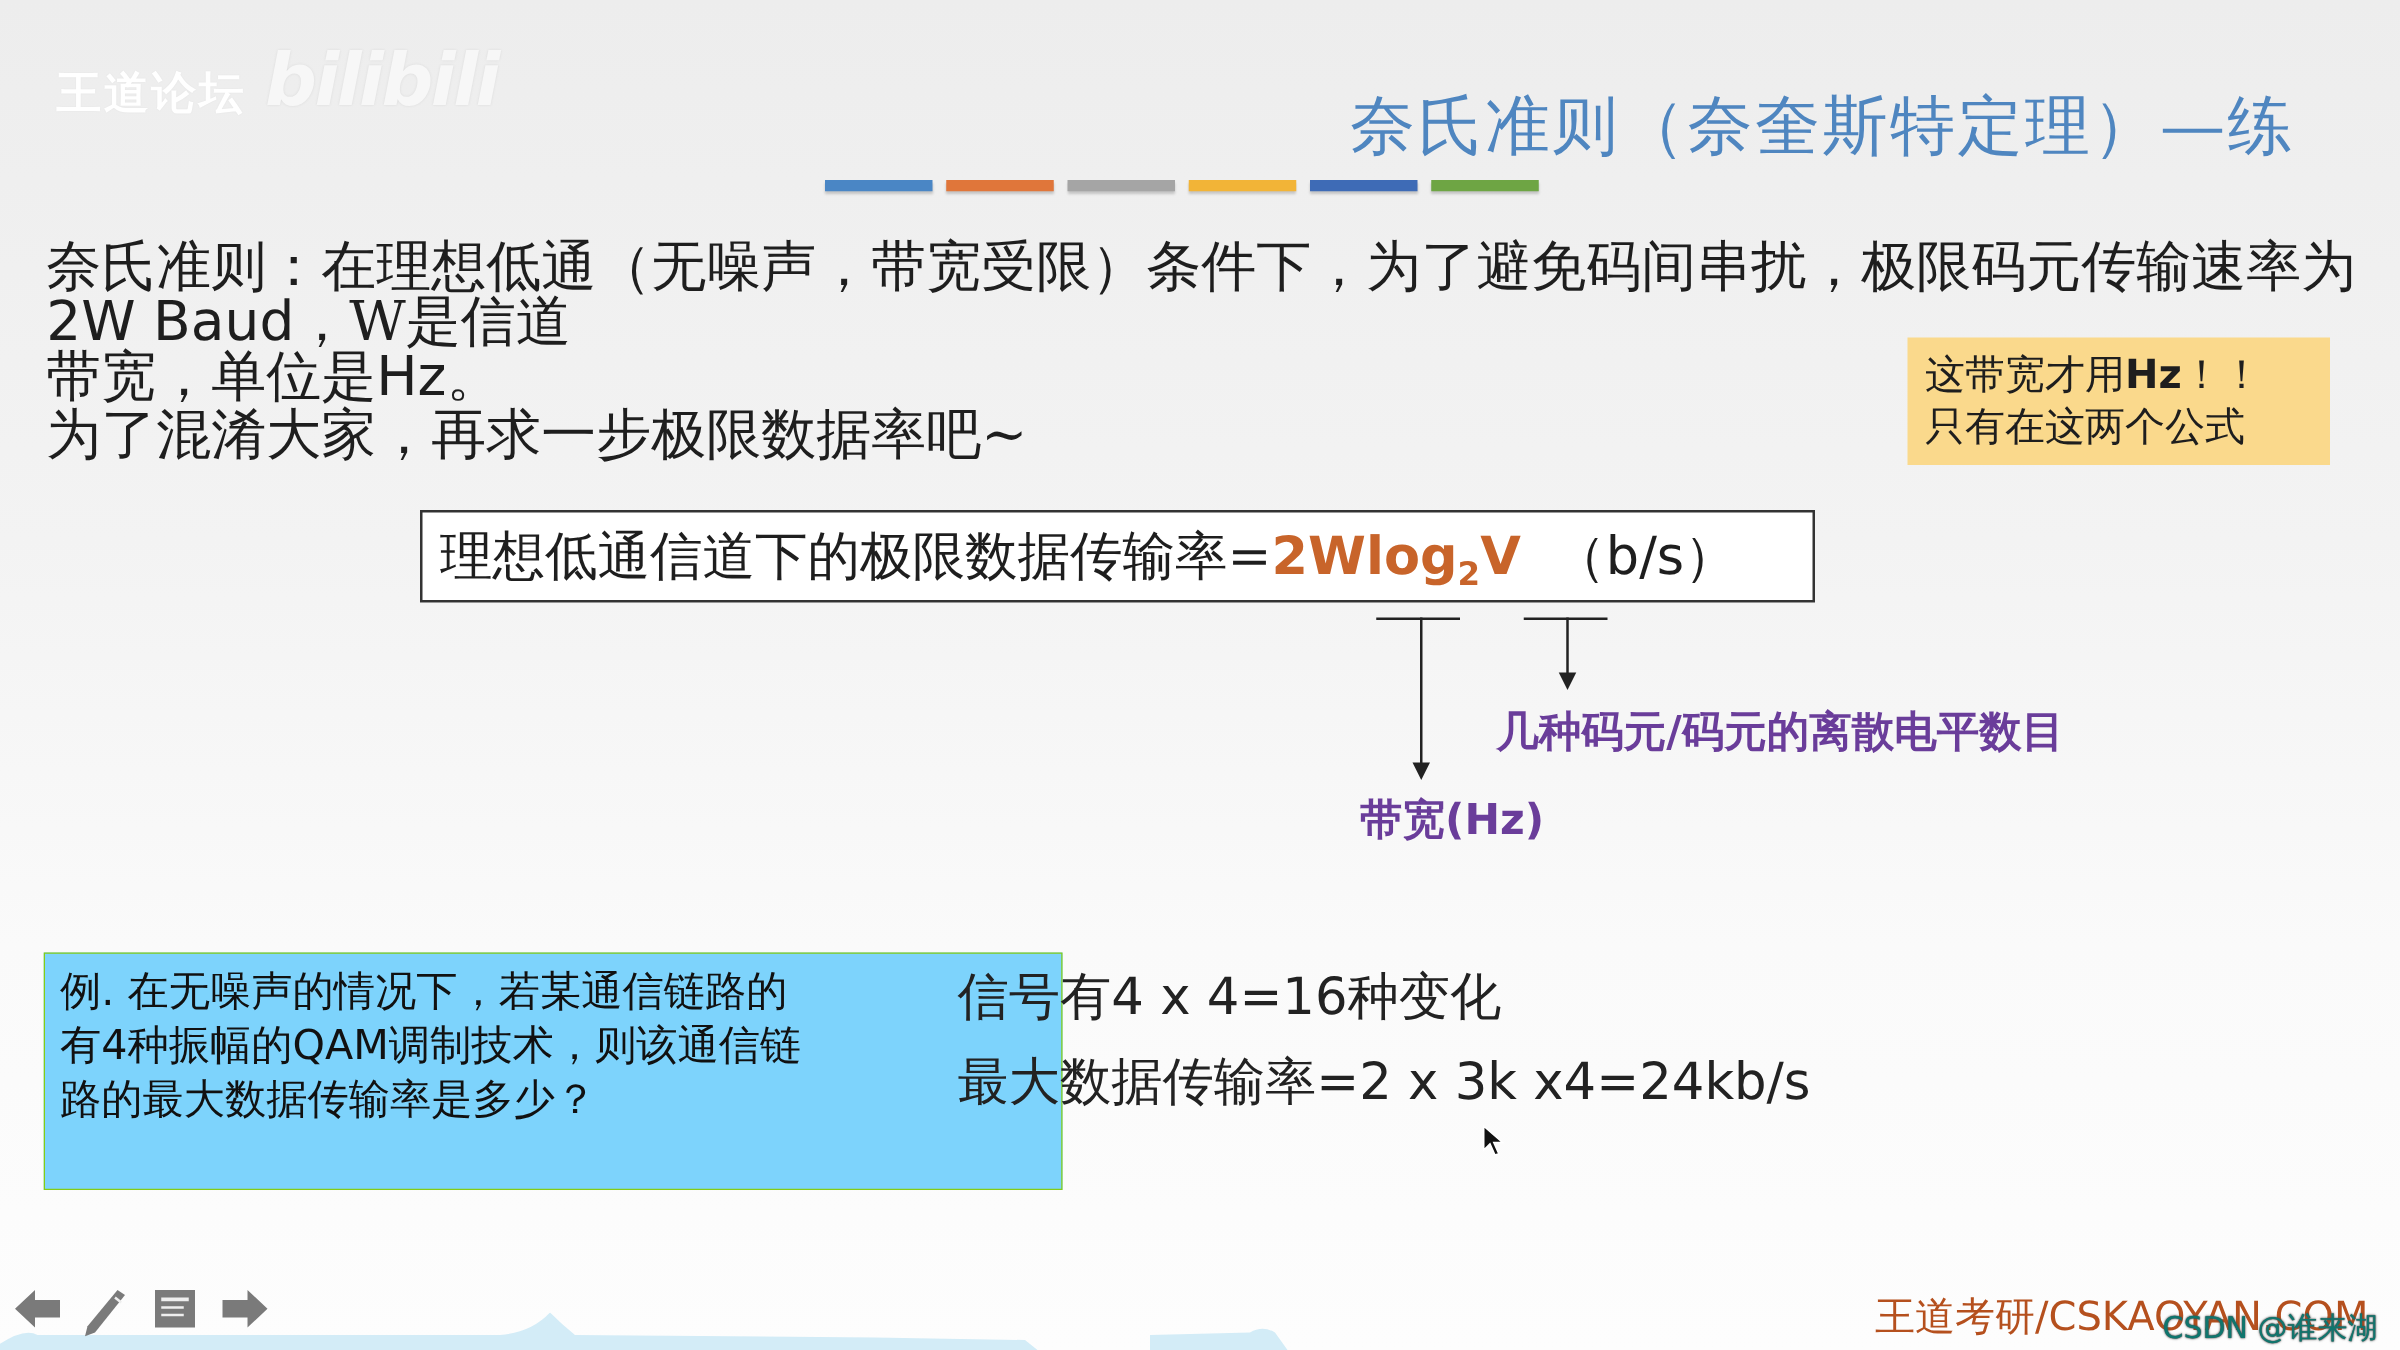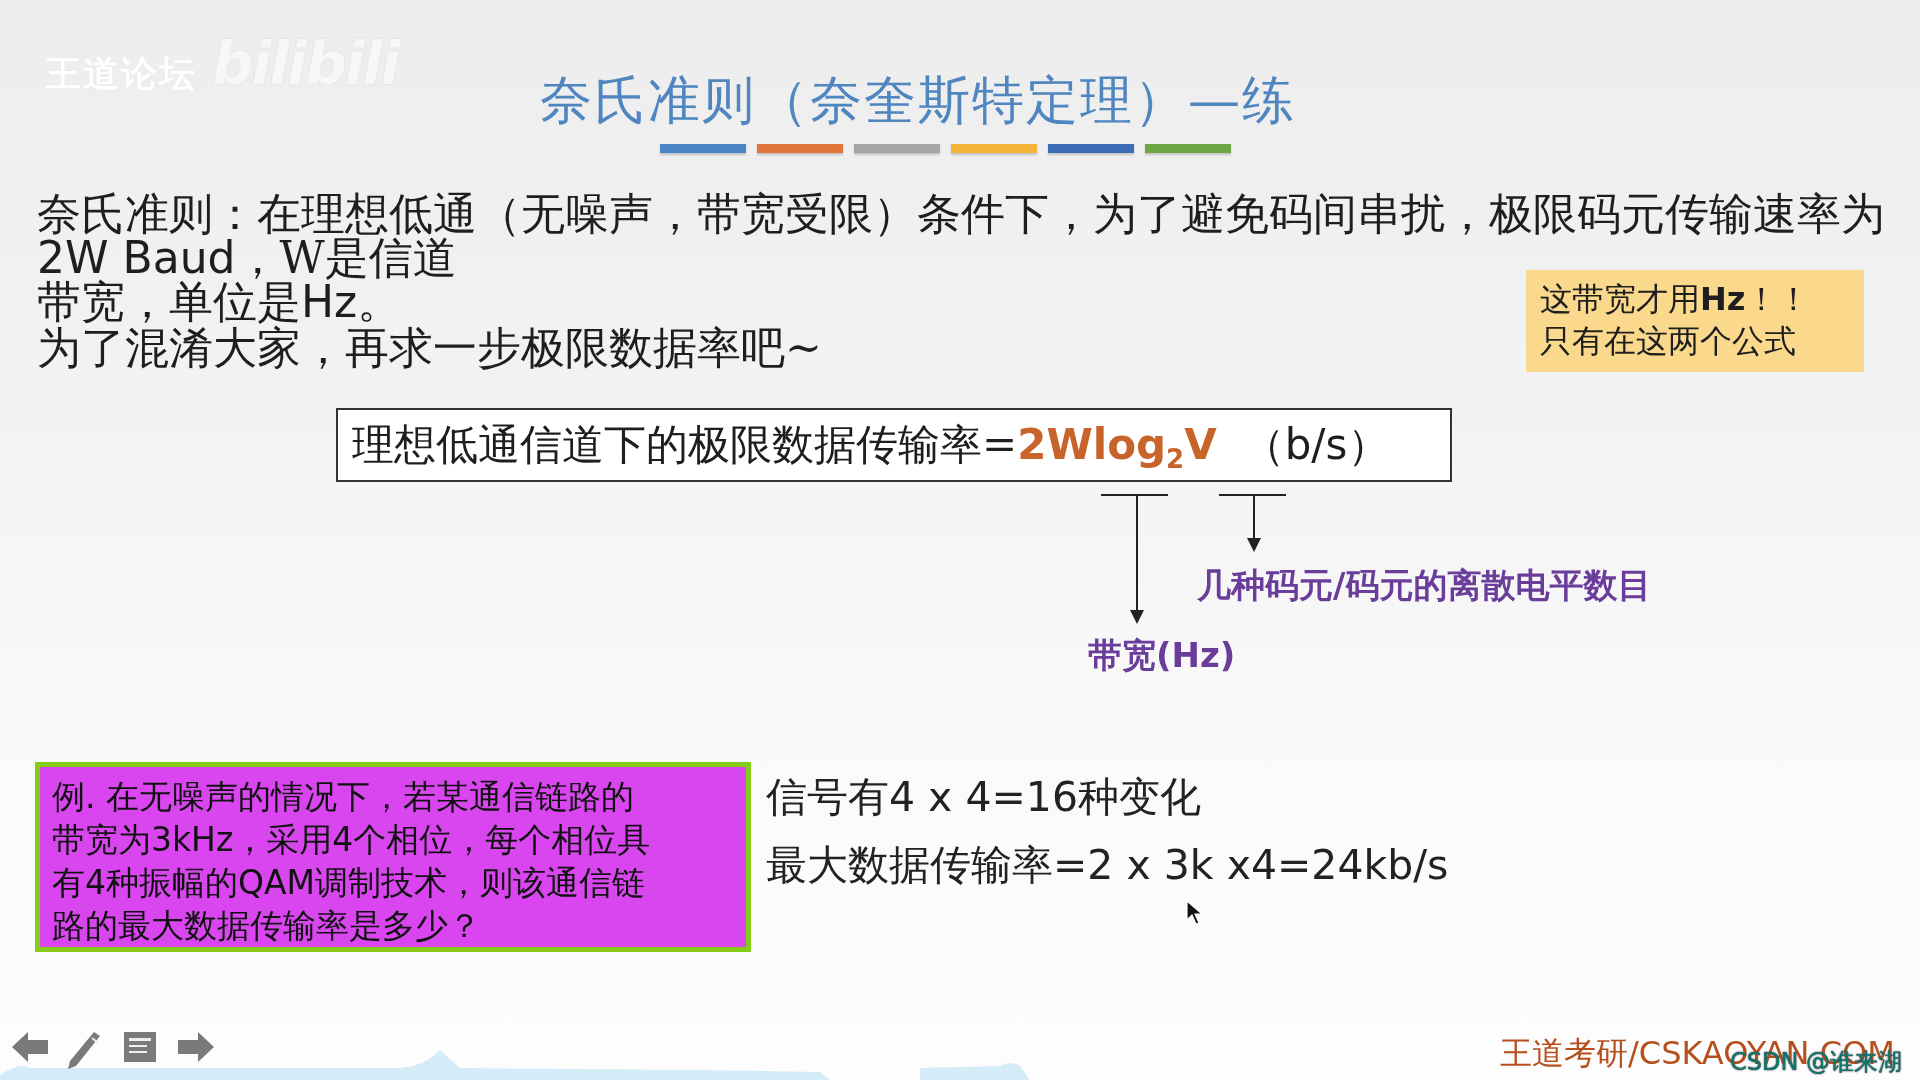--- a/index.html
+++ b/index.html
@@ -12,21 +12,21 @@
   .abs { position: absolute; }
   .watermark-top {
     left: 45px; top: 50px; font-size: 36px; font-weight: bold; color: #ffffff;
     letter-spacing: 2px; text-shadow: 0 0 1px #ddd;
   }
   .watermark-bili {
     left: 212px; top: 30px; font-size: 58px; font-weight: bold; color: #f7f7f7;
     font-style: italic; letter-spacing: -2px; text-shadow: 0 0 2px #d8d8d8;
   }
   .title {
-    left: 0; width: 1836px; top: 66px; text-align: center;
+    left: 0; width: 1836px; top: 66px; text-align: right;
     font-size: 52px; color: #4f86c0; letter-spacing: 2px;
     font-family: "DejaVu Serif", "Liberation Serif", serif;
   }
   .color-bar { top: 144px; height: 9px; width: 86px; box-shadow: 0 2px 2px rgba(0,0,0,0.18); }
   .para {
     left: 37px; font-size: 44px; line-height: 44px; color: #1e1e1e;
     font-family: "DejaVu Serif", "Liberation Serif", serif;
   }
   .latin { font-family: "DejaVu Sans", "Liberation Sans", sans-serif; }
   .note-box {
@@ -49,22 +49,22 @@
   .vline { width: 2px; background: #222; }
   .arrow-head {
     width: 0; height: 0; border-left: 7px solid transparent; border-right: 7px solid transparent;
     border-top: 14px solid #222;
   }
   .label-purple {
     color: #6a3d9a; font-size: 34px; font-weight: bold;
     font-family: "DejaVu Sans", "Liberation Sans", sans-serif;
   }
   .example-box {
-    left: 35px; top: 762px; width: 716px; height: 190px;
-    border: 5px solid #84cc16; background: #d946ef; box-sizing: border-box;
+    left: 35px; top: 762px; width: 815px; height: 190px;
+    border: 1px solid #84cc16; background: #7dd3fc; box-sizing: border-box;
     padding: 8px 12px; font-size: 33px; line-height: 43px; color: #111;
     font-family: "DejaVu Sans", "Liberation Sans", sans-serif;
   }
   .answer { left: 766px; font-size: 41px; color: #222; font-family: "DejaVu Sans", "Liberation Sans", sans-serif; }
   .cursor { left: 1186px; top: 900px; }
   .bottom-wave {
     left: 0; top: 1050px; width: 1920px; height: 30px;
   }
   .nav-icon { top: 1030px; cursor: pointer; }
   .footer-brand {
@@ -123,21 +123,20 @@
   <div class="abs hline" style="left:1219px; top:494px; width:67px;"></div>
   <div class="abs vline" style="left:1253px; top:494px; height:45px;"></div>
   <div class="abs arrow-head" style="left:1247px; top:538px;"></div>
 </div>
 
 <div class="abs label-purple" style="left:1197px; top:563px;">几种码元/码元的离散电平数目</div>
 <div class="abs label-purple" style="left:1088px; top:633px;">带宽(Hz)</div>
 
 <div class="abs example-box">
   <div>例. 在无噪声的情况下，若某通信链路的</div>
-  <div>带宽为3kHz，采用4个相位，每个相位具</div>
   <div>有4种振幅的QAM调制技术，则该通信链</div>
   <div>路的最大数据传输率是多少？</div>
 </div>
 
 <div class="abs answer" style="top:770px;">信号有4 x 4=16种变化</div>
 <div class="abs answer" style="top:838px;">最大数据传输率=2 x 3k x4=24kb/s</div>
 
 <svg class="abs cursor" width="18" height="26" viewBox="0 0 18 26">
   <path d="M1 1 L1 20 L6 15 L10 24 L13 23 L9 14 L16 14 Z" fill="#111" stroke="#fff" stroke-width="1.2"></path>
 </svg>

